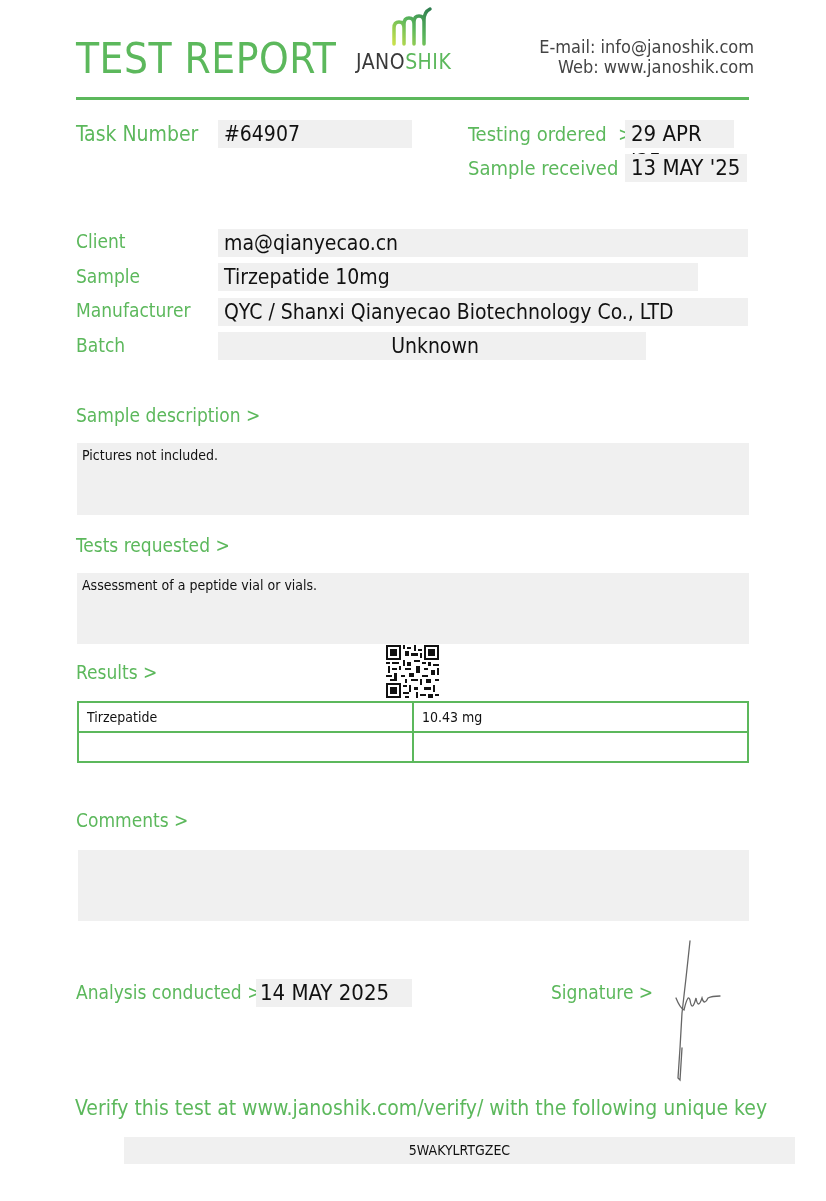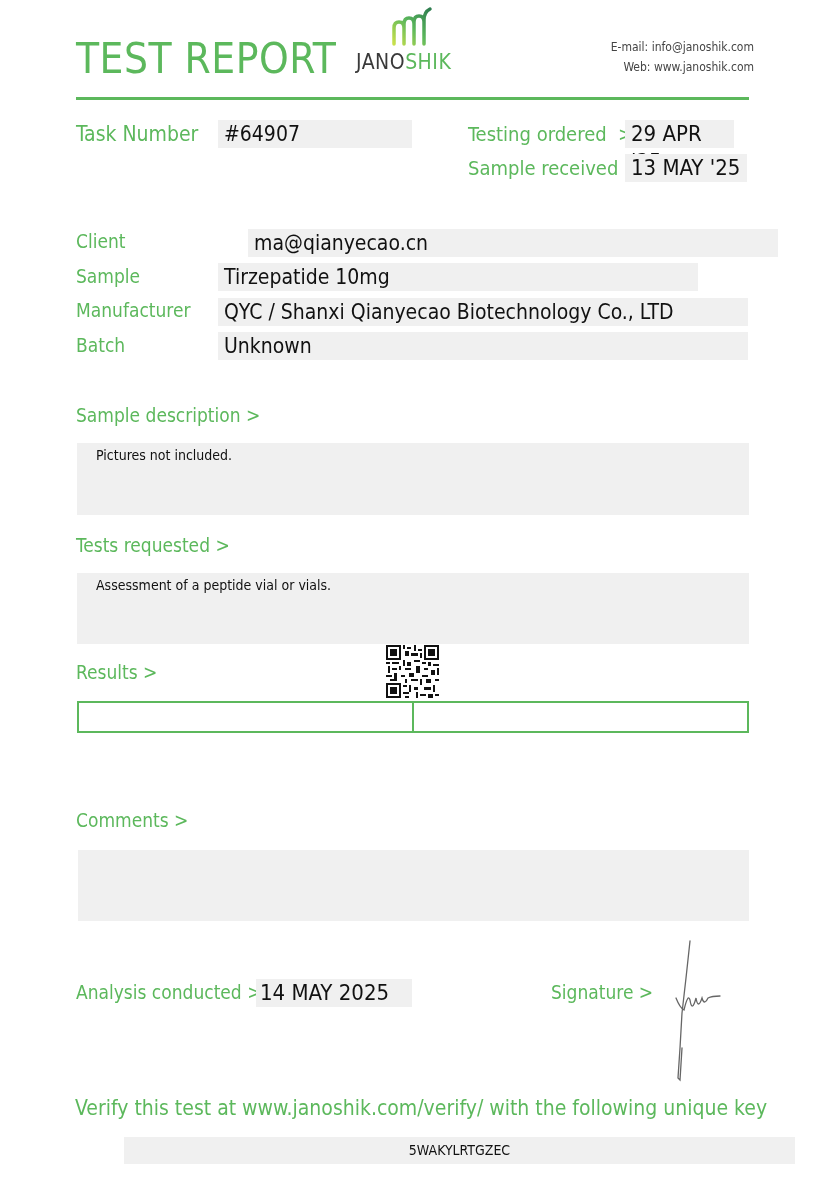--- a/index.html
+++ b/index.html
@@ -6,28 +6,28 @@
   html, body { width: 826px; height: 1201px; background: #ffffff; overflow: hidden; }
   body { font-family: "DejaVu Sans Condensed", "DejaVu Sans", sans-serif; color: #1a1a1a; position: relative; }
   .abs { position: absolute; }
   .box { background: #f0f0f0; }
 
   .title { left: 76px; top: 34px; font-size: 42px; color: #5cb85c; letter-spacing: 0.5px; font-stretch: condensed; }
   .logo { left: 356px; top: 6px; width: 116px; height: 70px; }
   .logo-text { position: absolute; left: 0; top: 44px; font-size: 21px; font-weight: normal; letter-spacing: 0.5px; }
   .logo-text .a { color: #3a3a3a; }
   .logo-text .b { color: #5cb85c; }
-  .contact { right: 72px; top: 37px; text-align: right; font-size: 12px; color: #444; line-height: 20px; }
+  .contact { right: 72px; top: 37px; text-align: right; font-size: 18px; color: #444; line-height: 20px; }
   .rule { left: 76px; top: 97px; width: 673px; height: 3px; background: #5cb85c; }
 
   .lbl { font-size: 21px; color: #5cb85c; }
   .val { font-size: 21px; color: #111; padding-left: 6px; height: 28px; line-height: 28px; }
 
   .sec-title { font-size: 19px; color: #5cb85c; }
-  .textbox { background: #f0f0f0; font-size: 14px; padding: 4px 19px; color: #111; }
+  .textbox { background: #f0f0f0; font-size: 14px; padding: 4px 5px; color: #111; }
 
   table.results { position: absolute; left: 77px; top: 701px; width: 672px; border-collapse: collapse; }
   table.results td { border: 2px solid #5cb85c; height: 30px; font-size: 14px; padding: 0 8px; color: #111; width: 50%; }
 
   .qr { left: 386px; top: 645px; width: 53px; height: 53px; }
   .sig { left: 668px; top: 938px; width: 60px; height: 145px; }
 </style>
 </head>
 <body>
 
@@ -58,30 +58,30 @@
 
 <div class="abs lbl" style="left:76px;top:122px;">Task Number</div>
 <div class="abs val box" style="left:218px;top:120px;width:194px;">#64907</div>
 
 <div class="abs lbl" style="left:468px;top:122px;font-size:20px;white-space:pre;">Testing ordered  &gt;</div>
 <div class="abs val box" style="left:625px;top:120px;width:109px;font-size:22px;">29 APR '25</div>
 <div class="abs lbl" style="left:468px;top:156px;font-size:20px;white-space:pre;">Sample received &gt;</div>
 <div class="abs val box" style="left:625px;top:154px;width:122px;font-size:22px;">13 MAY '25</div>
 
 <div class="abs lbl" style="left:76px;top:230px;font-size:19px;">Client</div>
-<div class="abs val box" style="left:218px;top:229px;width:530px;margin-left:30px;">ma@qianyecao.cn</div>
+<div class="abs val box" style="left:218px;top:229px;width:530px;">ma@qianyecao.cn</div>
 
 <div class="abs lbl" style="left:76px;top:265px;font-size:19px;">Sample</div>
 <div class="abs val box" style="left:218px;top:263px;width:480px;">Tirzepatide 10mg</div>
 
 <div class="abs lbl" style="left:76px;top:299px;font-size:19px;">Manufacturer</div>
 <div class="abs val box" style="left:218px;top:298px;width:530px;">QYC / Shanxi Qianyecao Biotechnology Co., LTD</div>
 
 <div class="abs lbl" style="left:76px;top:334px;font-size:19px;">Batch</div>
-<div class="abs val box" style="left:218px;top:332px;width:530px;">Unknown</div>
+<div class="abs val box" style="left:218px;top:332px;width:428px;text-align:center;">Unknown</div>
 
 <div class="abs sec-title" style="left:76px;top:404px;">Sample description &gt;</div>
 <div class="abs textbox" style="left:77px;top:443px;width:672px;height:72px;">Pictures not included.</div>
 
 <div class="abs sec-title" style="left:76px;top:534px;">Tests requested &gt;</div>
 <div class="abs textbox" style="left:77px;top:573px;width:672px;height:71px;">Assessment of a peptide vial or vials.</div>
 
 <div class="abs sec-title" style="left:76px;top:661px;">Results &gt;</div>
 
 <svg class="abs qr" viewBox="0 0 25 25" shape-rendering="crispEdges">
@@ -139,20 +139,24 @@
       <rect x="14" y="22" width="1" height="3"></rect>
       <rect x="16" y="23" width="3" height="1"></rect>
     <rect x="20" y="23" width="2" height="2"></rect>
       <rect x="23" y="23" width="2" height="1"></rect>
       <rect x="9" y="24" width="2" height="1"></rect>
   </g>
 </svg>
 
 <table class="results">
   <tbody>
+      <tr>
+    <td>Tirzepatide</td>
+    <td>10.43 mg</td>
+  </tr>
   <tr>
     <td></td>
     <td></td>
   </tr>
 </tbody>
   </table>
 
 <div class="abs sec-title" style="left:76px;top:809px;">Comments &gt;</div>
 <div class="abs textbox" style="left:78px;top:850px;width:671px;height:71px;"></div>
 

